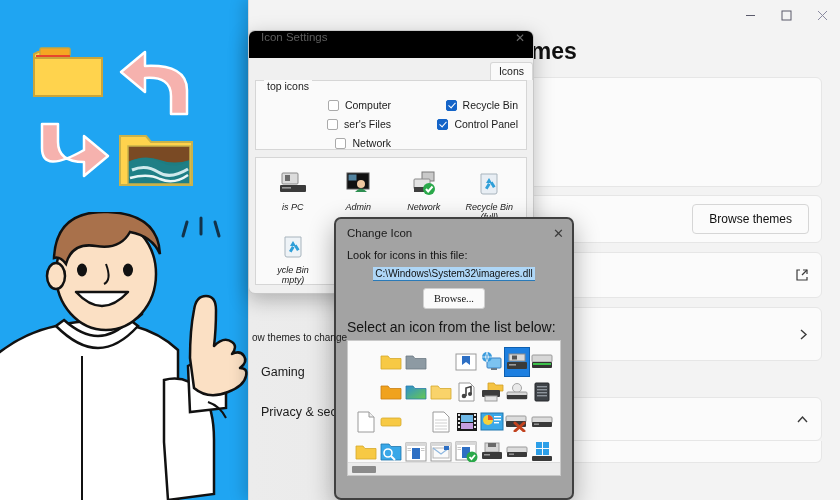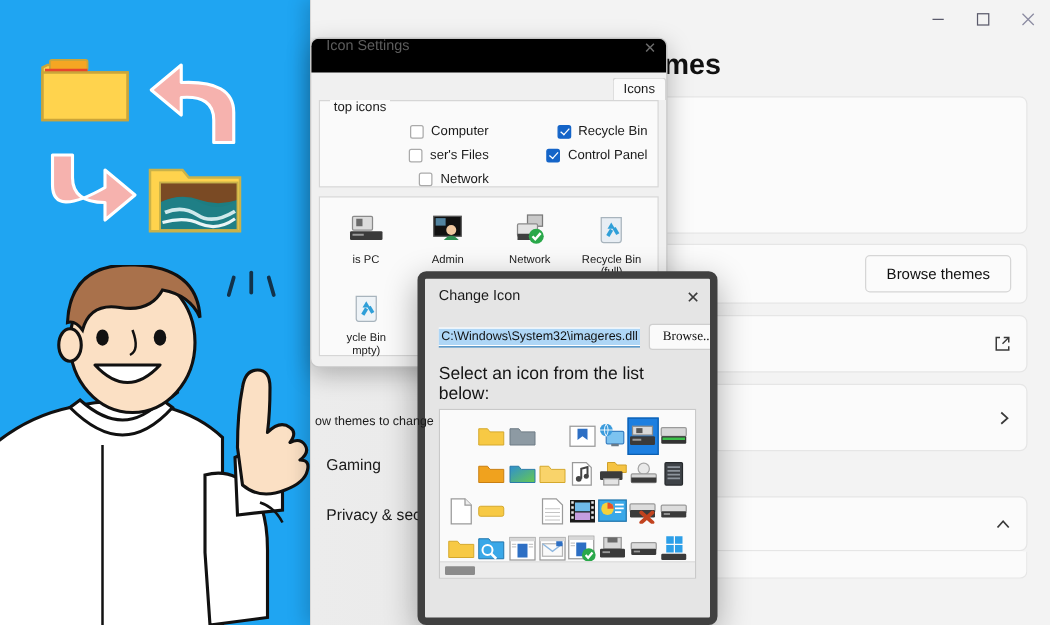--- a/index.html
+++ b/index.html
@@ -79,38 +79,38 @@
   .tabchip { font-size:10.5px; color:#1a1a1a; background:#fafafa; border:1px solid #d6d6d6; border-bottom:none;
      padding:2px 8px 3px; border-radius:3px 3px 0 0; }
   .dis-panel { margin:0 6px; background:#fafafa; border:1px solid #d6d6d6; height:70px; position:relative; padding:10px 8px 0 8px; }
   .panel-legend { position:absolute; left:8px; top:-1px; font-size:10.5px; color:#1a1a1a; background:#fafafa; padding:0 3px; }
   .chk-grid { display:grid; grid-template-columns:1fr 1fr; row-gap:7px; margin-top:8px; }
   .chk { display:flex; align-items:center; gap:6px; font-size:10.5px; color:#1a1a1a;justify-content:flex-end; }
   .cbox { width:11px; height:11px; border-radius:2px; border:1px solid #aaa; background:#fff; display:inline-block; }
   .cbox.on { background:#1464c8; border-color:#1464c8; position:relative; }
   .cbox.on:after { content:""; position:absolute; left:3px; top:0.5px; width:3px; height:6px; border:solid #fff; border-width:0 1.6px 1.6px 0; transform:rotate(42deg); }
 
-  .dis-icons { margin:7px 6px 0; background:#fafafa; border:1px solid #d6d6d6; height:128px; padding:8px 4px; }
+  .dis-icons { margin:7px 6px 0; background:#fafafa; border:1px solid #d6d6d6; height:128px; padding:8px 4px;font-style:italic; }
   .icon-row { display:flex; }
   .icon-cell { width:66px; text-align:center; }
   .icon-cell .ic { height:34px; display:flex; align-items:center; justify-content:center; }
   .icon-cell .lbl { font-size:9px; color:#1a1a1a; line-height:1.15; margin-top:2px; }
 
   
   .ci {
     position:absolute; left:334px; top:217px; width:240px; height:283px;
-    background:#e5e5e5; border:6px solid #404040; border-radius:7px;
+    background:#a3a3a3; border:2px solid #404040; border-radius:7px;
     box-shadow:0 8px 26px rgba(0,0,0,.32); overflow:hidden;
   }
   .ci-title { height:28px; display:flex; align-items:center; justify-content:space-between; padding:0 8px 0 11px; }
   .ci-title-text { font-size:11.5px; color:#1b1b1b; }
   .ci-close { color:#3b3b3b; font-size:13px; }
   .ci-body { padding:2px 11px 0; }
   .ci-label { font-size:11px; color:#141414; }
-  .ci-pathrow { display:flex; align-items:center; gap:7px; margin-top:6px; }
+  .ci-pathrow { display:flex; align-items:center; gap:7px; margin-top:6px;flex-direction:column; }
   .ci-path { flex:1; height:16px; border-bottom:1px solid #2a7ab8; background:#fff; display:flex; align-items:center; }
   .ci-path span { background:#aed6f6; color:#101010; font-size:10px; padding:1px 2px; white-space:nowrap; }
   .ci-browse { border:1px solid #cfcfcf; background:#fafafa; border-radius:3px; font-size:10.5px; padding:4px 10px; color:#111;font-family:Liberation Serif, serif; }
   .ci-sublabel { font-size:14px; color:#141414; margin-top:10px; }
   .ci-grid { margin-top:5px; background:#fafafa; border:1px solid #c9c9c9; height:136px; padding:6px 5px 0 5px; position:relative; }
   .g-row { display:flex; }
   .g-cell { width:29px; height:30px; display:flex; align-items:center; justify-content:center; }
   .g-cell.sel { background:#1d7fe0; border:1px solid #0d5fb0; }
   .ci-scroll { position:absolute; left:0; right:0; bottom:0; height:13px; background:#ececec; border-top:1px solid #ddd; }
   .ci-thumb { position:absolute; left:4px; top:3px; width:24px; height:7px; background:#8b8b8b; border-radius:1px; }
@@ -380,20 +380,21 @@
       </div>
     </div>
   </div>
 
   <div class="ci">
     <div class="ci-title">
       <span class="ci-title-text">Change Icon</span>
       <span class="ci-close">✕</span>
     </div>
     <div class="ci-body">
+      <div class="ci-label">Look for icons in this file:</div>
       <div class="ci-pathrow">
         <div class="ci-path">
           <span>C:\Windows\System32\imageres.dll</span>
         </div>
         <div class="ci-browse">Browse...</div>
       </div>
       <div class="ci-sublabel">Select an icon from the list below:</div>
 
       <div class="ci-grid">
 

